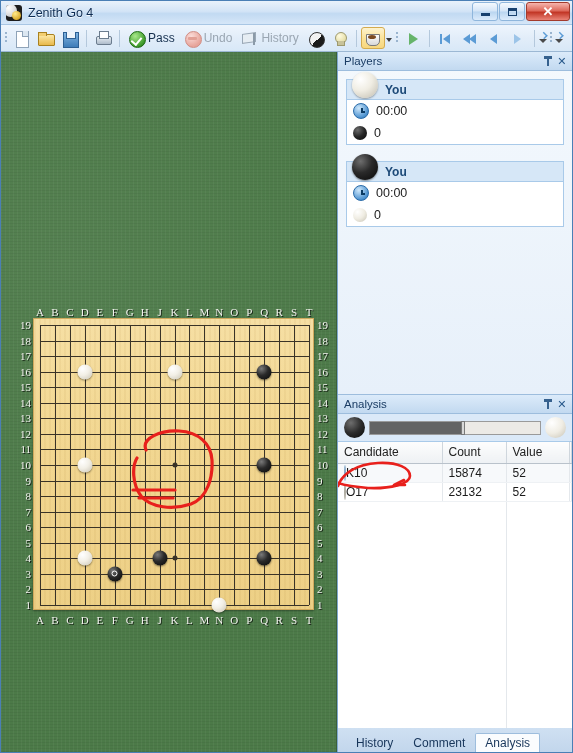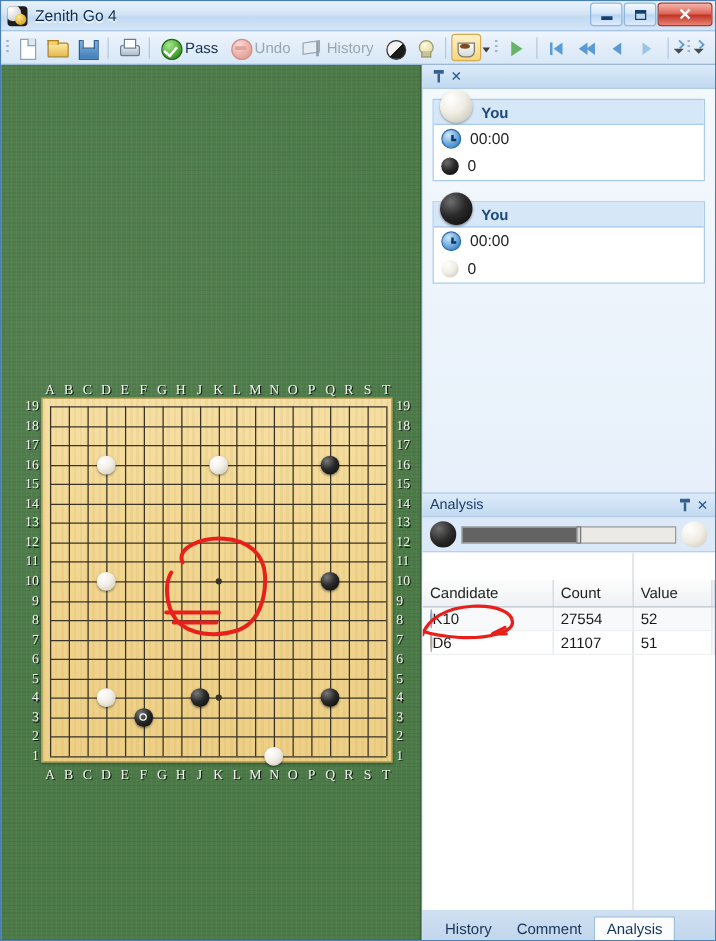--- a/index.html
+++ b/index.html
@@ -283,21 +283,21 @@
   .wr-stone { width:21px; height:21px; border-radius:50%; flex:0 0 21px; }
   .wr-stone.black { background:radial-gradient(circle at 33% 28%, #6e6e6e, #2b2b2b 50%, #080808); }
   .wr-stone.white { background:radial-gradient(circle at 33% 28%, #ffffff, #f0ede4 50%, #c6c2b4); }
   #wr-track { flex:1 1 auto; height:14px; background:#eceae6; border:1px solid #9a9a9a;
     position:relative; }
   #wr-fill { position:absolute; left:0; top:0; bottom:0; background:#636363;
     border-right:1px solid #fff; }
   #wr-knob { position:absolute; top:-1px; bottom:-1px; width:4px; background:#d8d8d8;
     border:1px solid #7a7a7a; }
 
-  table.cand { width:100%; border-collapse:collapse; table-layout:fixed;margin-top:22px; }
+  table.cand { width:100%; border-collapse:collapse; table-layout:fixed; }
   table.cand th {
     height:21px; font-size:12px; font-weight:normal; color:#222; text-align:left;
     padding:0 6px; background:linear-gradient(180deg,#fdfdfd,#eef1f4);
     border-right:1px solid #cfd6dd; border-bottom:1px solid #b9c2cb;
   }
   table.cand td {
     height:19px; font-size:12px; color:#1a1a1a; padding:0 6px;
     border-right:1px solid #e4e8ec; border-bottom:1px solid #eef1f4;
   }
   .cand-dot { width:12px; height:12px; border-radius:50%; flex:0 0 12px;
@@ -561,20 +561,21 @@
         <div class="coord row" style="left: 30px; top: 531.444px;">2</div>
         <div class="coord rowr" style="left: 316px; top: 531.444px;">2</div>
         <div class="coord row" style="left: 30px; top: 547px;">1</div>
         <div class="coord rowr" style="left: 316px; top: 547px;">1</div>
       </div>
 
     <div id="dock">
 
       <div id="players-panel">
         <div class="panel-head">
+          <div class="ttl">Players</div>
           <div class="head-btn">
               <span class="pin-icon"></span>
             </div>
           <div class="head-btn">✕</div>
         </div>
         <div id="players-body">
 
           <div class="player-card">
             <div class="pc-stone white"></div>
             <div class="pc-head">
@@ -641,30 +642,30 @@
                   <th>Count</th>
                   <th>Value</th>
                   <th></th>
                 </tr>
               </thead>
               <tbody>
                 <tr class="first-row">
                   <td>
                     <div class="cand-cell"><span class="cand-dot hl"></span><span>K10</span></div>
                   </td>
-                  <td>27554</td>
+                  <td>15874</td>
                   <td>52</td>
                   <td></td>
                 </tr>
                 <tr>
                   <td>
-                    <div class="cand-cell"><span class="cand-dot"></span><span>D6</span></div>
+                    <div class="cand-cell"><span class="cand-dot"></span><span>O17</span></div>
                   </td>
-                  <td>21107</td>
-                  <td>51</td>
+                  <td>23132</td>
+                  <td>52</td>
                   <td></td>
                 </tr>
               </tbody>
             </table>
             <svg id="cand-annot" viewBox="0 0 233 60">
               <path d="M 0 44 C 4 32 18 22 40 21 C 60 20 72 26 72 34
                        C 72 42 52 47 30 46 C 16 45 6 43 0 41" fill="none" stroke="#e8201c" stroke-width="2.6" stroke-linecap="round"></path>
               <path d="M 66 38 L 56 43 L 67 43" fill="none" stroke="#e8201c" stroke-width="2.6" stroke-linecap="round" stroke-linejoin="round"></path>
             </svg>
           </div>

